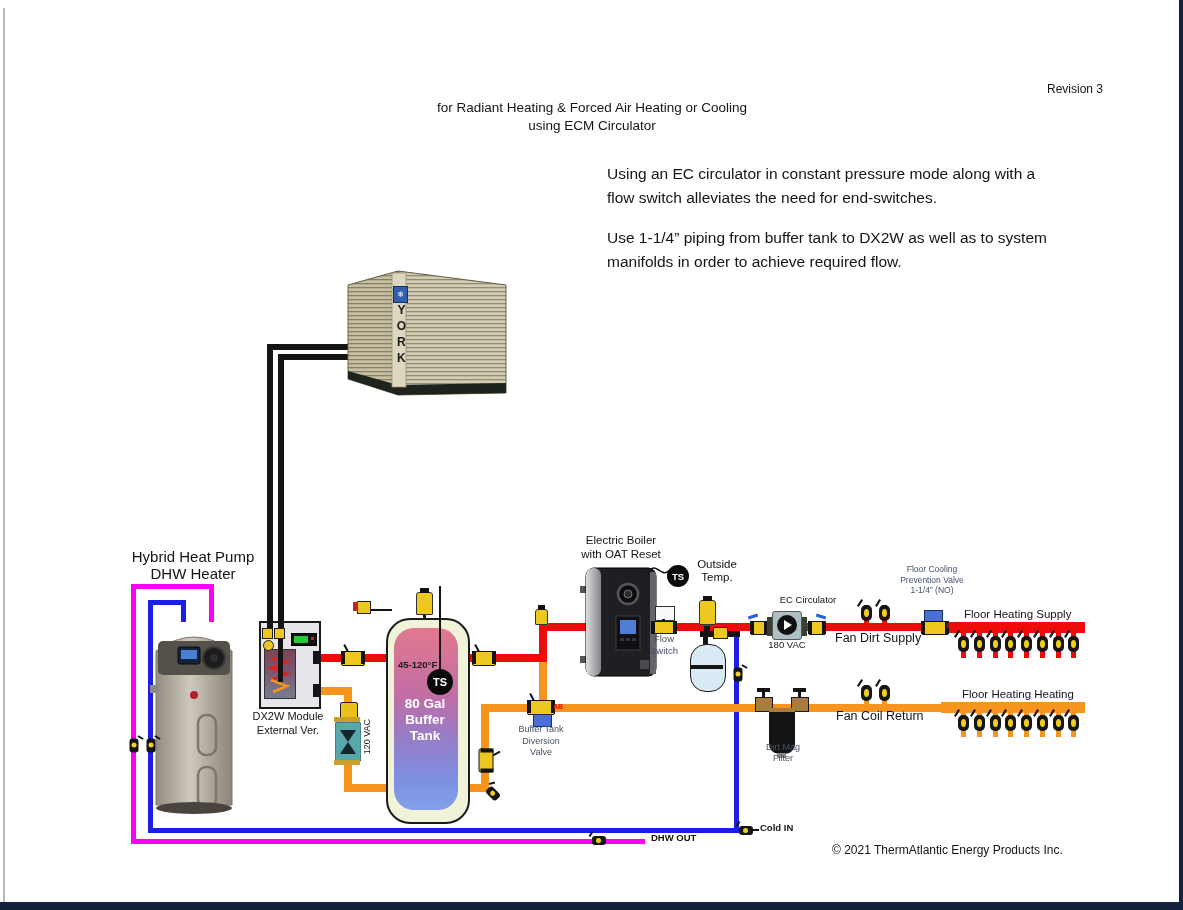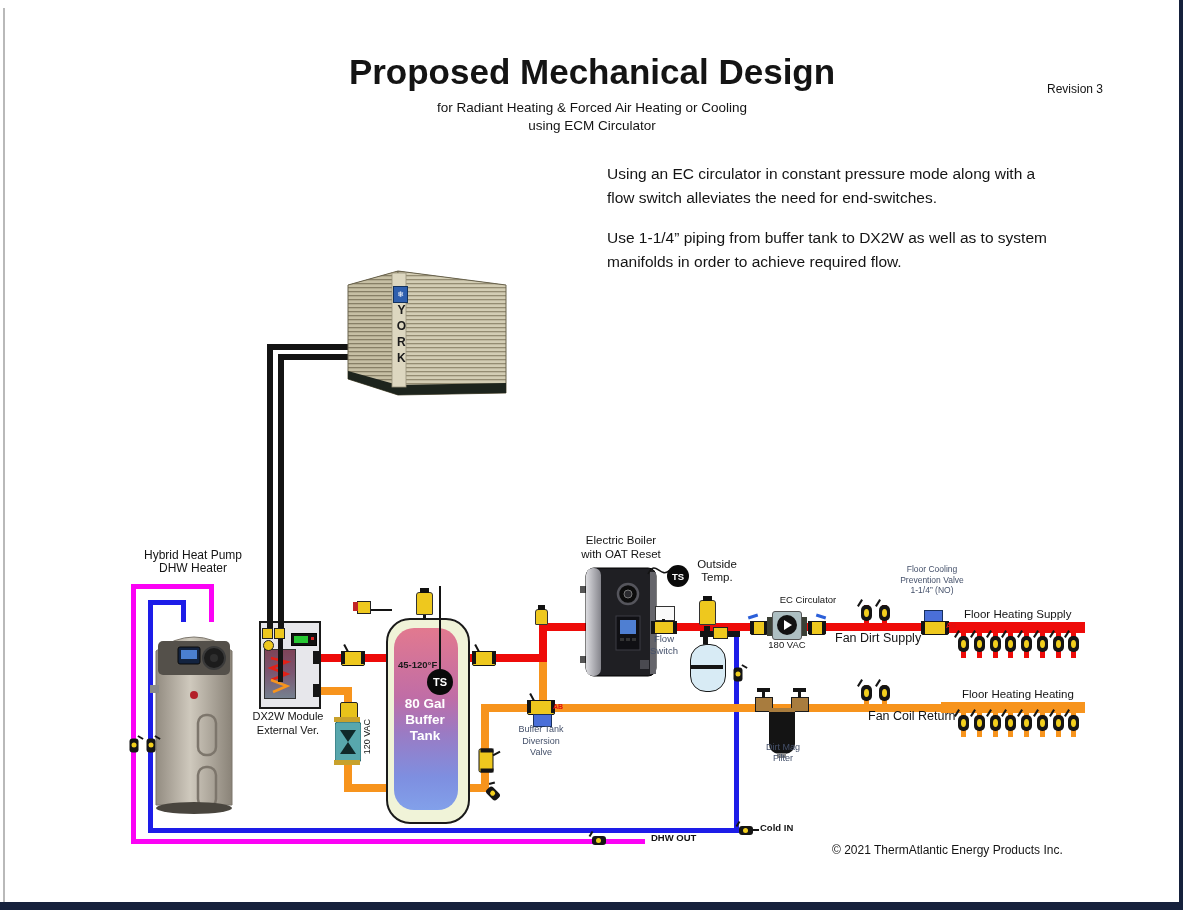--- a/index.html
+++ b/index.html
@@ -40,21 +40,20 @@
 </style>
 </head>
 <body>
 
 <div class="page">
 
   <div class="abs" style="left:3px;top:8px;width:2px;height:894px;background:#b9b9b9;"></div>
   <div class="abs" style="left:1179px;top:0;width:4px;height:910px;background:#16213c;"></div>
   <div class="abs" style="left:0;top:902px;width:1183px;height:8px;background:#16213c;"></div>
 
-  <div class="lbl ctr" style="left:592px;top:52px;font-size:35px;font-weight:bold;white-space:nowrap;">Proposed Mechanical Design</div>
   <div class="lbl" style="left:1047px;top:69px;font-size:12px;margin-top:14px;">Revision 3</div>
   <div class="lbl ctr" style="left:592px;top:100px;font-size:13.5px;white-space:nowrap;">for Radiant Heating &amp; Forced Air Heating or Cooling</div>
   <div class="lbl ctr" style="left:592px;top:118px;font-size:13.5px;white-space:nowrap;">using ECM Circulator</div>
 
   <div class="abs" style="left:607px;top:162px;width:545px;font-size:15.5px;line-height:24px;">
     <p style="margin:0 0 16px;white-space:pre-line;">Using an EC circulator in constant pressure mode along with a
 flow switch alleviates the need for end-switches.</p>
     <p style="margin:0;white-space:pre-line;">Use 1-1/4” piping from buffer tank to DX2W as well as to system
 manifolds in order to achieve required flow.</p>
   </div>
@@ -126,21 +125,21 @@
     <rect x="28" y="30" width="22" height="17" rx="2" fill="#13233f" stroke="#0b0b0b"></rect>
     <rect x="31" y="33" width="16" height="9" fill="#4a7fd0"></rect>
     <circle cx="64" cy="41" r="11" fill="#1c1c1c" stroke="#3a3a3a" stroke-width="2"></circle>
     <circle cx="64" cy="41" r="4" fill="#2e2e2e"></circle>
     <circle cx="44" cy="78" r="4" fill="#b3202a"></circle>
     <rect x="48" y="98" width="18" height="40" rx="8" fill="none" stroke="#7d766c" stroke-width="2.5"></rect>
     <rect x="48" y="150" width="18" height="40" rx="8" fill="none" stroke="#7d766c" stroke-width="2.5"></rect>
     <rect x="0" y="68" width="9" height="8" fill="#8a8a8a"></rect>
     <ellipse cx="44" cy="191" rx="38" ry="6" fill="#49453e"></ellipse>
   </svg>
-  <div class="lbl ctr" style="left:193px;top:549px;font-size:12px;">Hybrid Heat Pump
+  <div class="lbl ctr" style="left:193px;top:549px;font-size:15px;">Hybrid Heat Pump
 DHW Heater</div>
 
   <div class="dev" style="left:259px;top:621px;width:58px;height:84px;background:#e7e7eb;border:2px solid #1a1a1a;"></div>
   <div class="dev" style="left:264px;top:649px;width:30px;height:48px;background:linear-gradient(180deg,#7e4458,#7b5570 45%,#75808f);border:1px solid #333;">
     <svg width="30" height="48">
       <polyline points="6,8 22,12 6,18 22,24 6,30" stroke="#e32017" stroke-width="2.5" fill="none"></polyline>
       <polyline points="6,30 22,36 8,42" stroke="#f7941d" stroke-width="2.5" fill="none"></polyline>
     </svg>
   </div>
   <div class="dev blk" style="left:278px;top:634px;width:5px;height:48px;z-index:4;"></div>
@@ -279,21 +278,21 @@
       <div class="drop" style="width:18px;height:22px;">
         <div class="stub orange" style="left:6px;top:0;width:5px;height:20px;"></div>
         <div class="mvalve" style="left:3px;top:0;"></div>
       </div>
 
       <div class="drop" style="width:18px;height:22px;">
         <div class="stub orange" style="left:6px;top:0;width:5px;height:20px;"></div>
         <div class="mvalve" style="left:3px;top:0;"></div>
       </div>
     </div>
-  <div class="lbl" style="left:836px;top:709px;font-size:12.5px;margin-left:32px;">Fan Coil Return</div>
+  <div class="lbl" style="left:836px;top:709px;font-size:12.5px;">Fan Coil Return</div>
 
   <div class="dev" style="left:924px;top:610px;width:17px;height:12px;background:#4a6fd8;border:1px solid #18305e;z-index:4;"></div>
   <div class="bvalve" style="left:921px;top:621px;width:26px;height:12px;"></div>
   <div class="ablbl" style="left:946px;top:622px;">AB</div>
   <div class="lbl ctr graylbl" style="left:932px;top:564px;font-size:8.5px;line-height:10.5px;">Floor Cooling
 Prevention Valve
 1-1/4” (NO)</div>
 
   <div class="lbl" style="left:964px;top:608px;font-size:11.5px;">Floor Heating Supply</div>
   <div class="drops" style="left:956px;top:632px;height:30px;">

